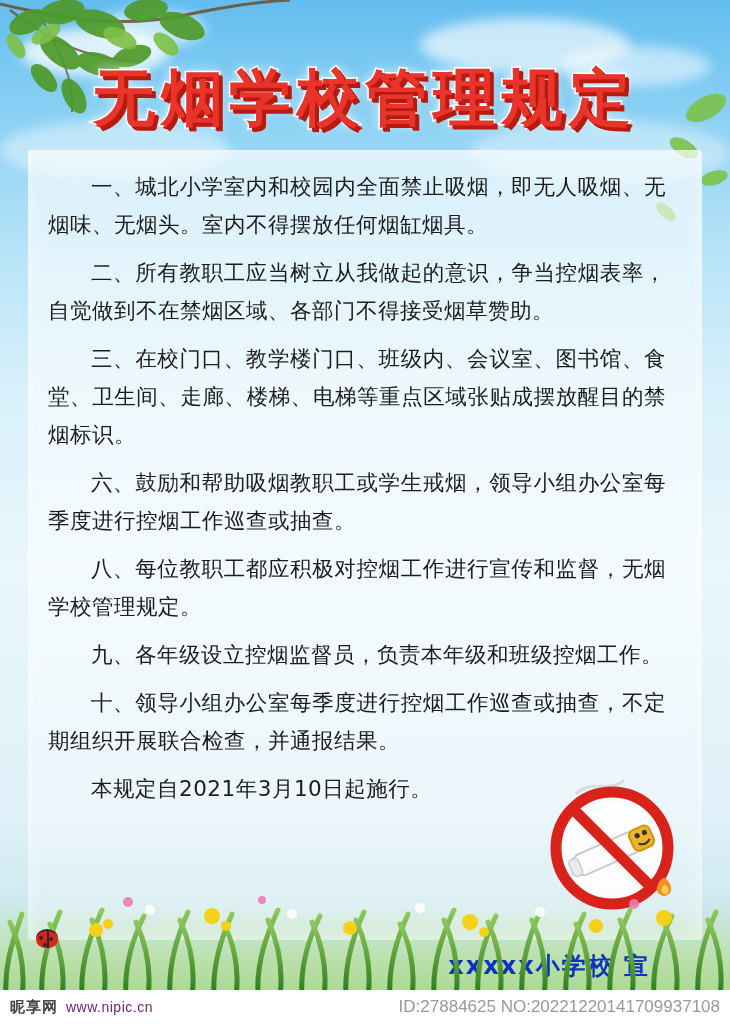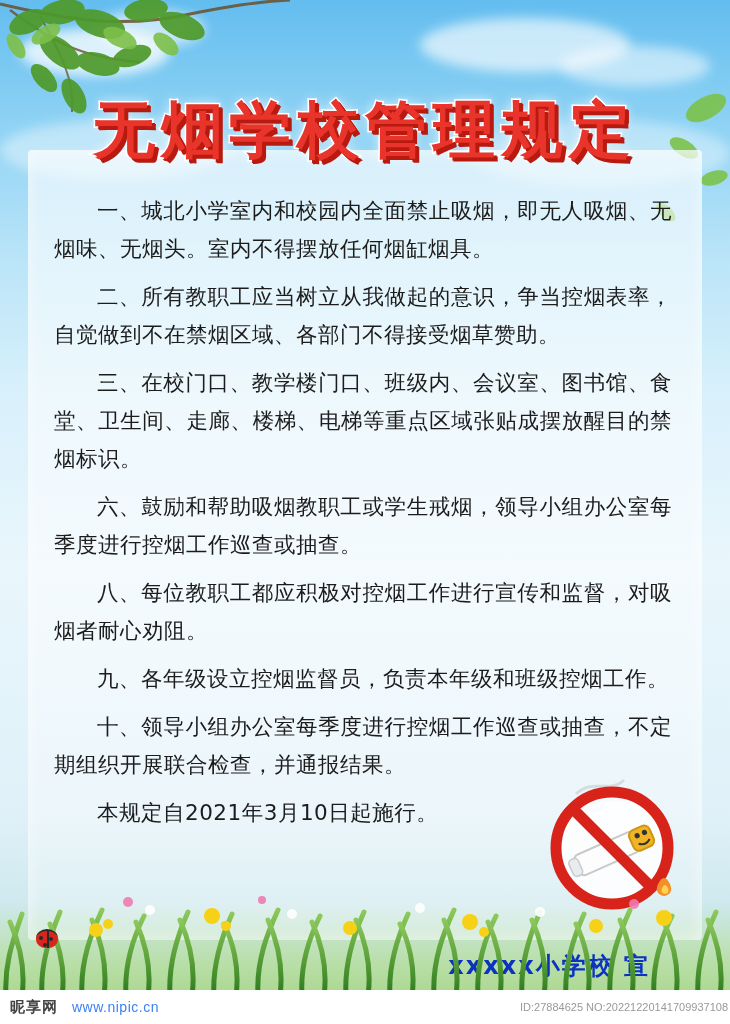--- a/index.html
+++ b/index.html
@@ -61,49 +61,47 @@
     box-shadow: 0 0 18px rgba(255,255,255,0.6) inset;
   }
   
   .title-wrap {
     position: absolute;
     left: 0;
     top: 56px;
     width: 730px;
     text-align: center;
     z-index: 5;
-    margin-top: 32px;
   }
   .title {
     display: inline-block;
     font-family: "DejaVu Sans", "Liberation Sans", sans-serif;
     font-size: 62px;
     font-weight: bold;
     letter-spacing: 6px;
     color: #e8342a;
     -webkit-text-stroke: 3px #ffffff;
     paint-order: stroke fill;
     text-shadow:
        3px 3px 0 #b81a10,
        4px 4px 0 #b81a10,
        0 0 12px rgba(255,255,255,.9);
   }
   
   .content {
     position: absolute;
-    left: 54px;
+    left: 48px;
     top: 168px;
     width: 618px;
     z-index: 6;
     color: #1c1c1c;
     font-family: "DejaVu Sans", "Liberation Sans", sans-serif;
     font-size: 21.5px;
     line-height: 38px;
     letter-spacing: 0.5px;
-    margin-top: 24px;
   }
   .para {
     text-indent: 2em;
     margin: 0 0 10px 0;
     text-align: justify;
   }
   .para.last {
     margin-top: 6px;
   }
   
@@ -141,40 +139,39 @@
   .footer {
     position: absolute;
     left: 0;
     bottom: 0;
     width: 730px;
     height: 34px;
     background: #ffffff;
     z-index: 20;
     display: flex;
     align-items: center;
-    gap: 6px;
   }
   .wm-logo {
     margin-left: 10px;
     font-family: "DejaVu Sans", "Liberation Sans", sans-serif;
     font-size: 15px;
     font-weight: bold;
     color: #444;
     letter-spacing: 1px;
   }
   .wm-url {
     margin-left: 8px;
     font-size: 14px;
-    color: #3b82f6;
+    color: #701a75;
     letter-spacing: .5px;
   }
   .wm-id {
     margin-left: auto;
-    margin-right: 2px;
-    font-size: 11px;
+    margin-right: 10px;
+    font-size: 17px;
     color: #999;
   }
   
   .ladybug {
     position: absolute;
     left: 36px;
     bottom: 76px;
     width: 22px;
     height: 17px;
     background: #d9261c;
@@ -256,21 +253,21 @@
 
   <div class="title-wrap">
     <div class="title">无烟学校管理规定</div>
   </div>
 
   <div class="content">
     <p class="para">一、城北小学室内和校园内全面禁止吸烟，即无人吸烟、无烟味、无烟头。室内不得摆放任何烟缸烟具。</p>
     <p class="para">二、所有教职工应当树立从我做起的意识，争当控烟表率，自觉做到不在禁烟区域、各部门不得接受烟草赞助。</p>
     <p class="para">三、在校门口、教学楼门口、班级内、会议室、图书馆、食堂、卫生间、走廊、楼梯、电梯等重点区域张贴成摆放醒目的禁烟标识。</p>
     <p class="para">六、鼓励和帮助吸烟教职工或学生戒烟，领导小组办公室每季度进行控烟工作巡查或抽查。</p>
-    <p class="para">八、每位教职工都应积极对控烟工作进行宣传和监督，对吸烟者耐心劝阻。</p>
+    <p class="para">八、每位教职工都应积极对控烟工作进行宣传和监督，无烟学校管理规定。</p>
     <p class="para">九、各年级设立控烟监督员，负责本年级和班级控烟工作。</p>
     <p class="para">十、领导小组办公室每季度进行控烟工作巡查或抽查，不定期组织开展联合检查，并通报结果。</p>
     <p class="para last">本规定自2021年3月10日起施行。</p>
   </div>
 
   <div class="no-smoke">
     <svg width="152" height="152" viewBox="0 0 152 152">
 
       <g stroke="#cfd8dc" stroke-width="3" fill="none" opacity=".8">
         <path d="M40,30 C56,14 74,30 88,16"></path>

